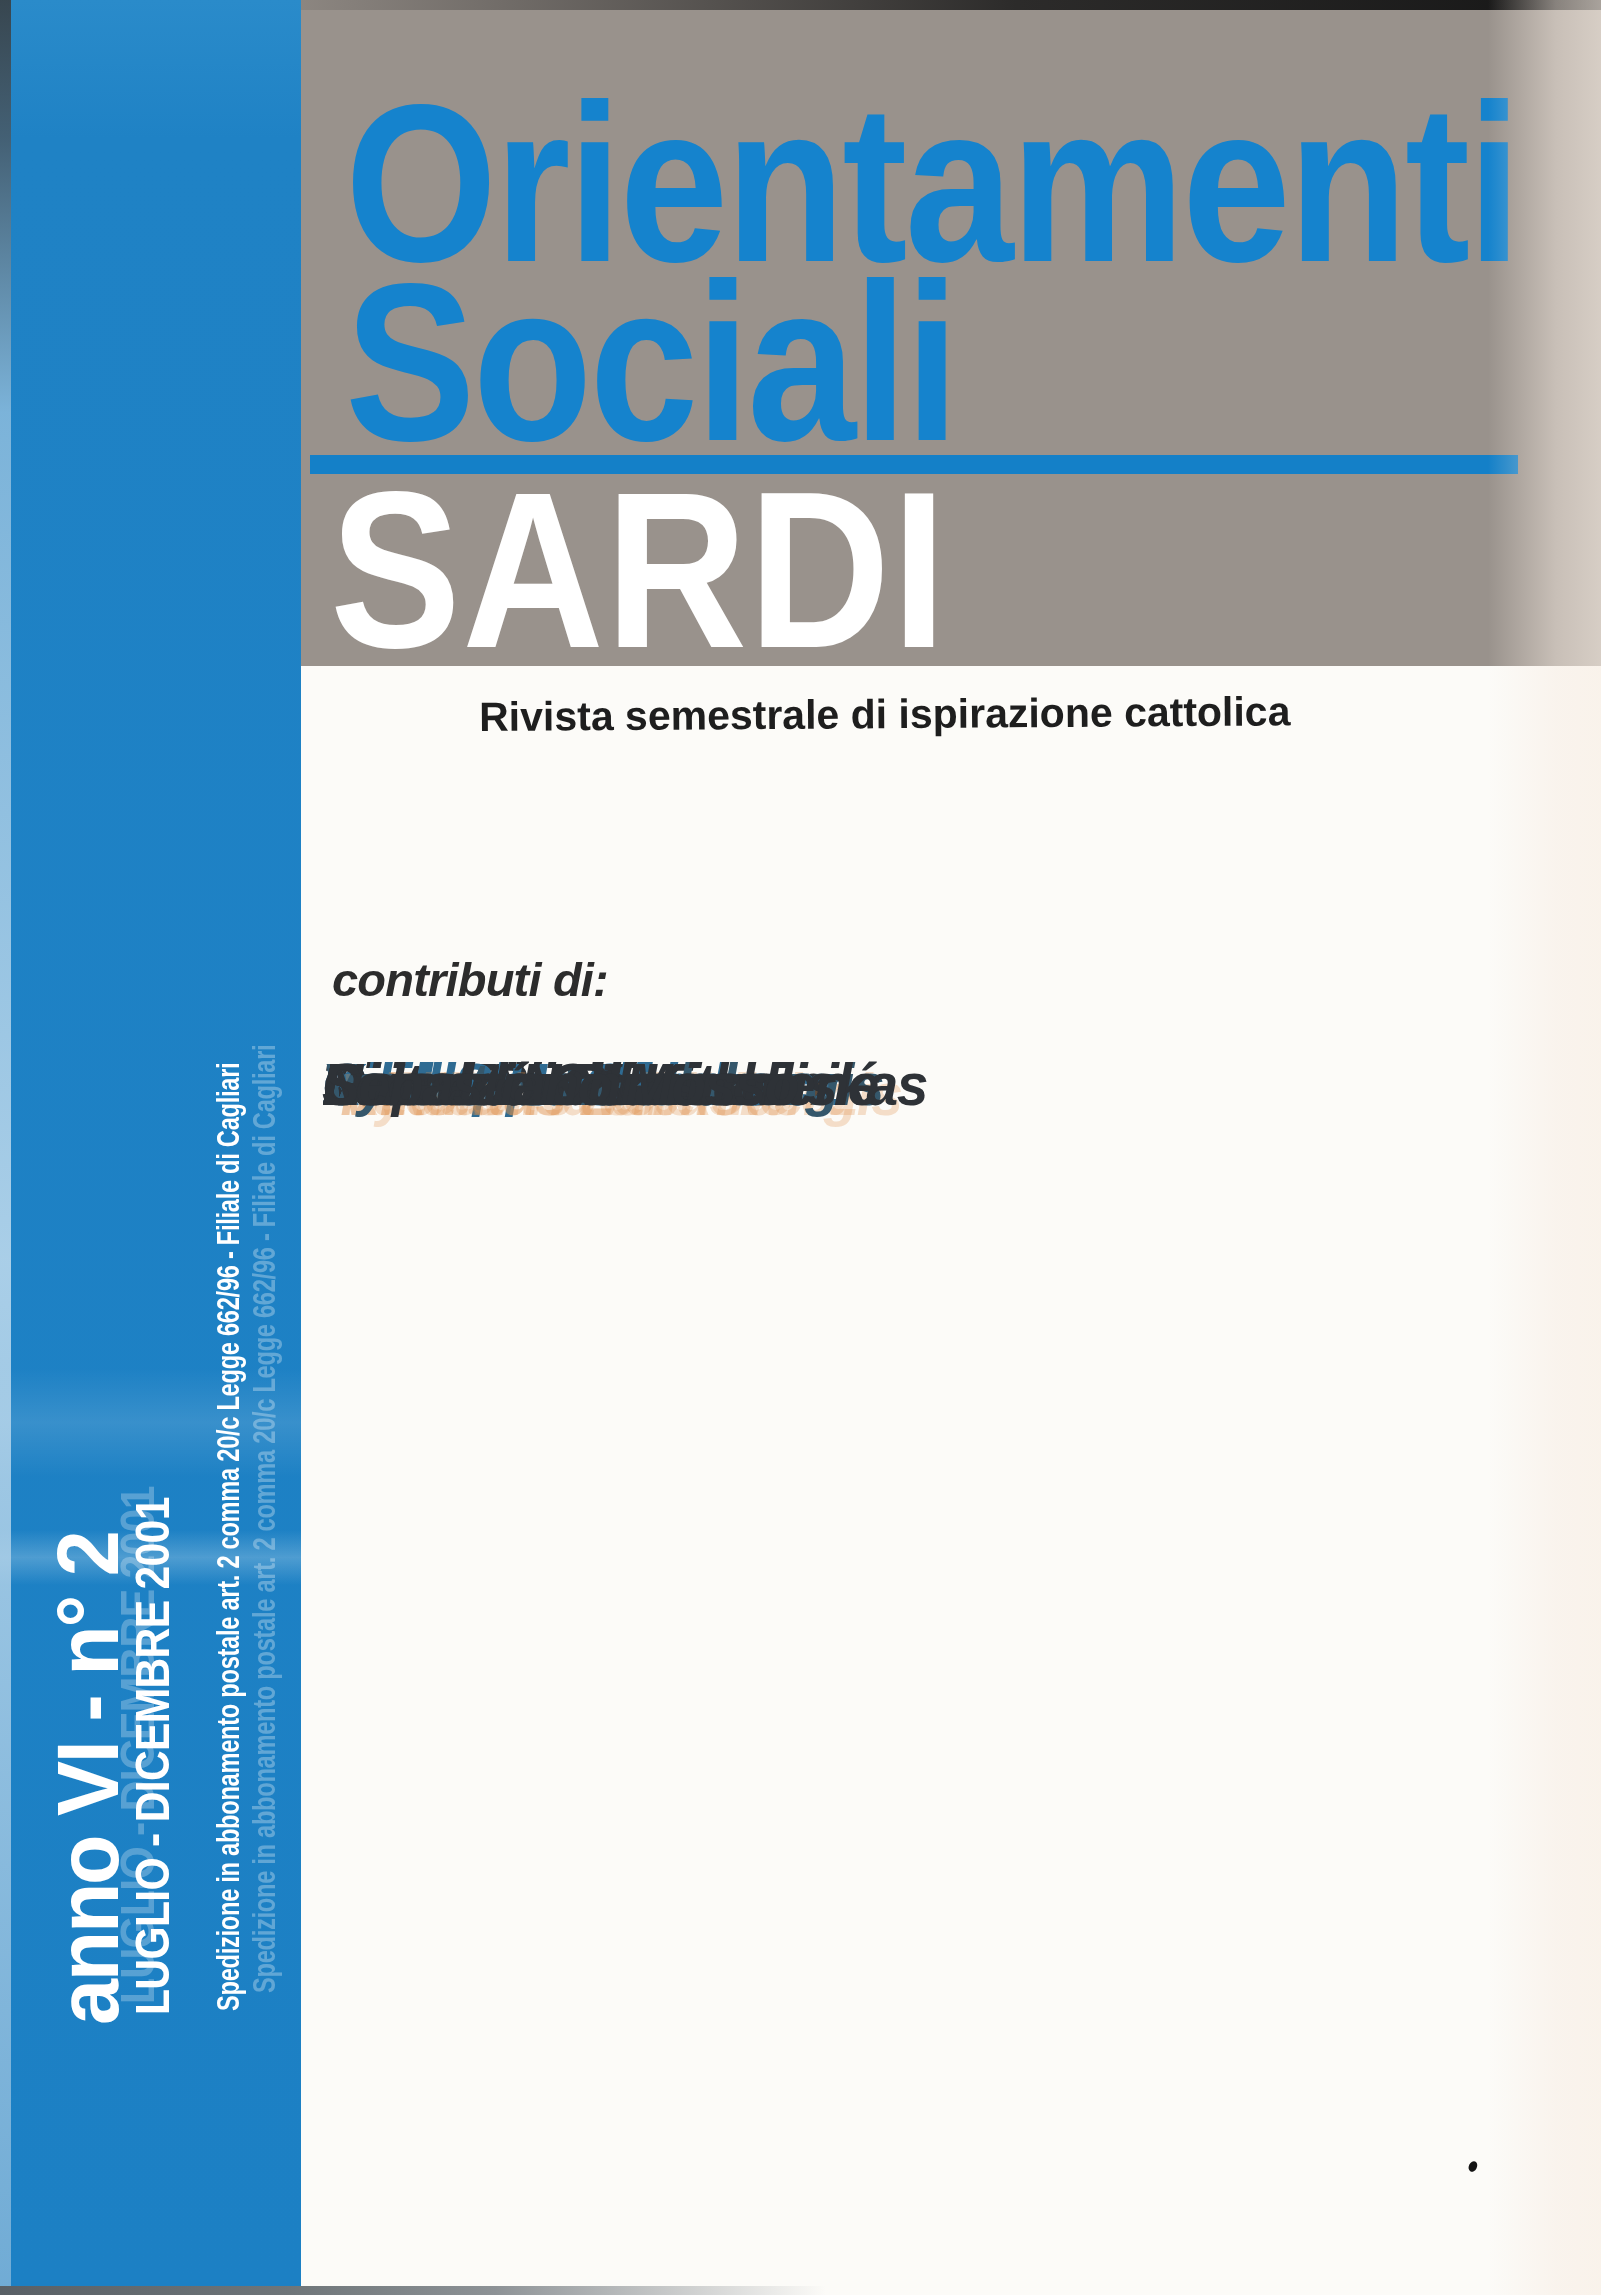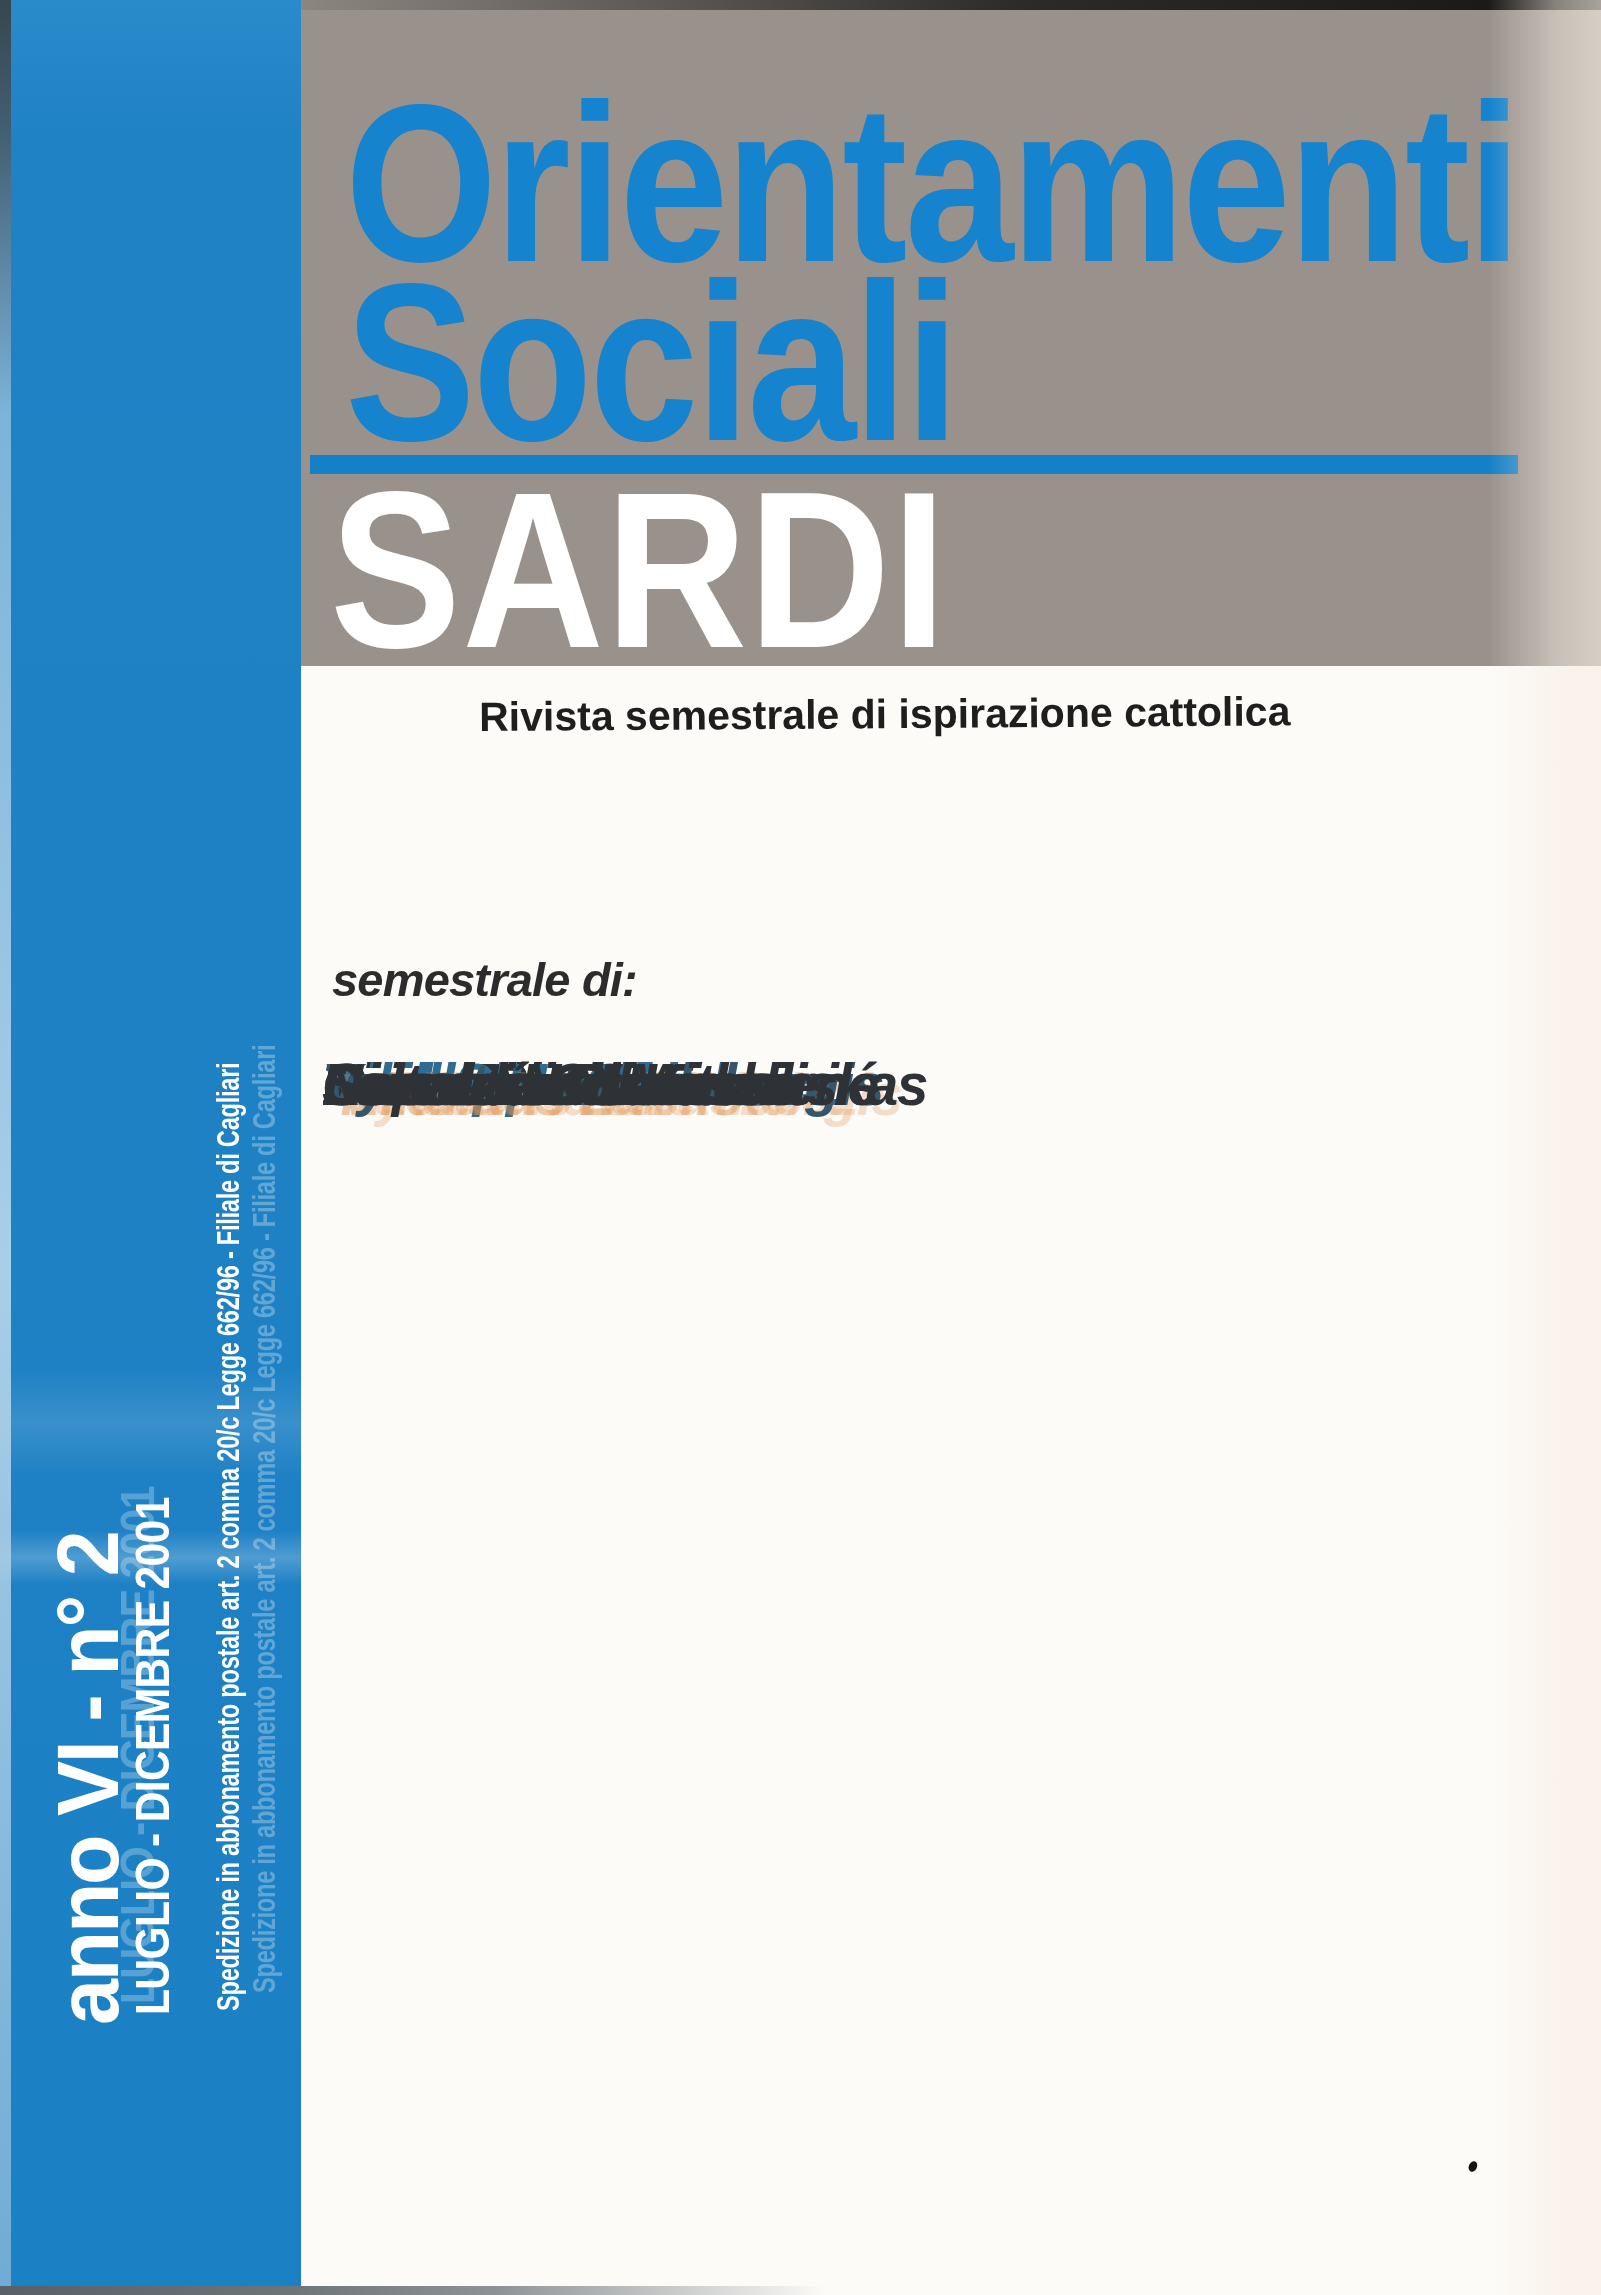--- a/index.html
+++ b/index.html
@@ -79,21 +79,21 @@
   <div class="vtext spine-issue">anno VI - n° 2</div>
 
   <div class="masthead"></div>
   <div class="scan-top-edge"></div>
   <div class="title-line title-1">Orientamenti</div>
   <div class="title-line title-2">Sociali</div>
   <div class="title-rule"></div>
   <div class="title-sardi">SARDI</div>
 
   <div class="subtitle">Rivista semestrale di ispirazione cattolica</div>
-  <div class="contrib-heading">semestrale di:</div>
+  <div class="contrib-heading">contributi di:</div>
   <ul class="names">
       <li style="color: rgb(46, 50, 55);">Piero Pisarra</li>
       <li style="color: rgb(46, 50, 55);">Pietro Pinna</li>
       <li style="color: rgb(46, 50, 55);">Tommaso E. Frosini</li>
       <li style="color: rgb(47, 107, 146);">Giuseppe Gervasio</li>
       <li class="ghosted" style="color: rgb(47, 107, 146);">Vaclav Havel</li>
       <li class="ghosted" style="color: rgb(47, 107, 146);">Nikolaus Lobkowicz</li>
       <li class="ghosted" style="color: rgb(47, 107, 146);">Kirill Shevchenko</li>
       <li class="ghosted" style="color: rgb(53, 87, 107);">Vytautas Landsbergis</li>
       <li style="color: rgb(46, 50, 55);">Napaleonas Kitkauskas</li>

